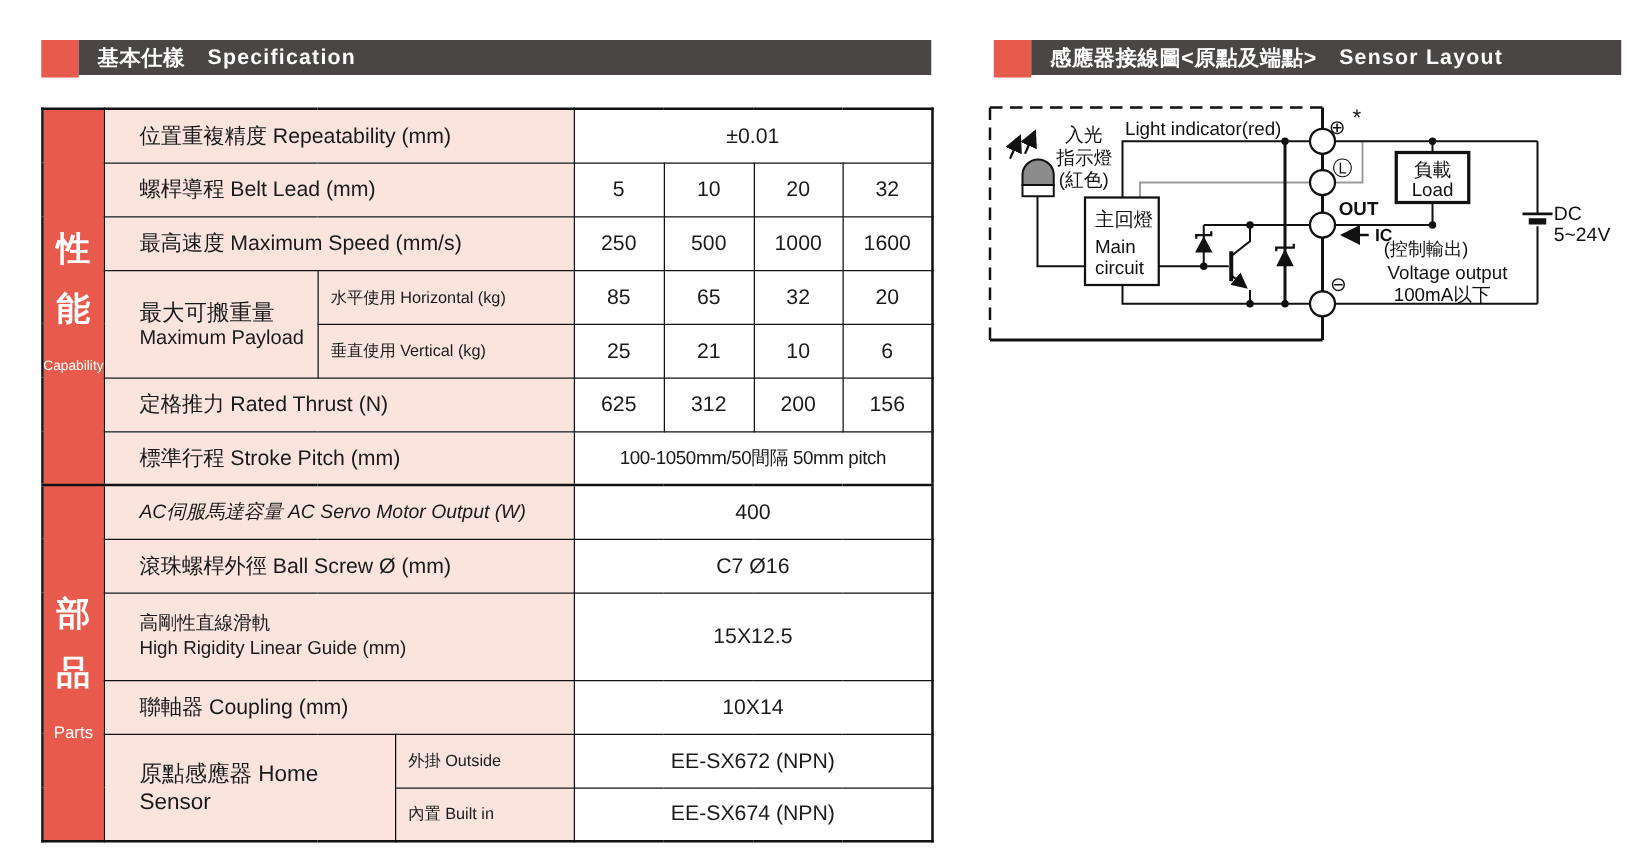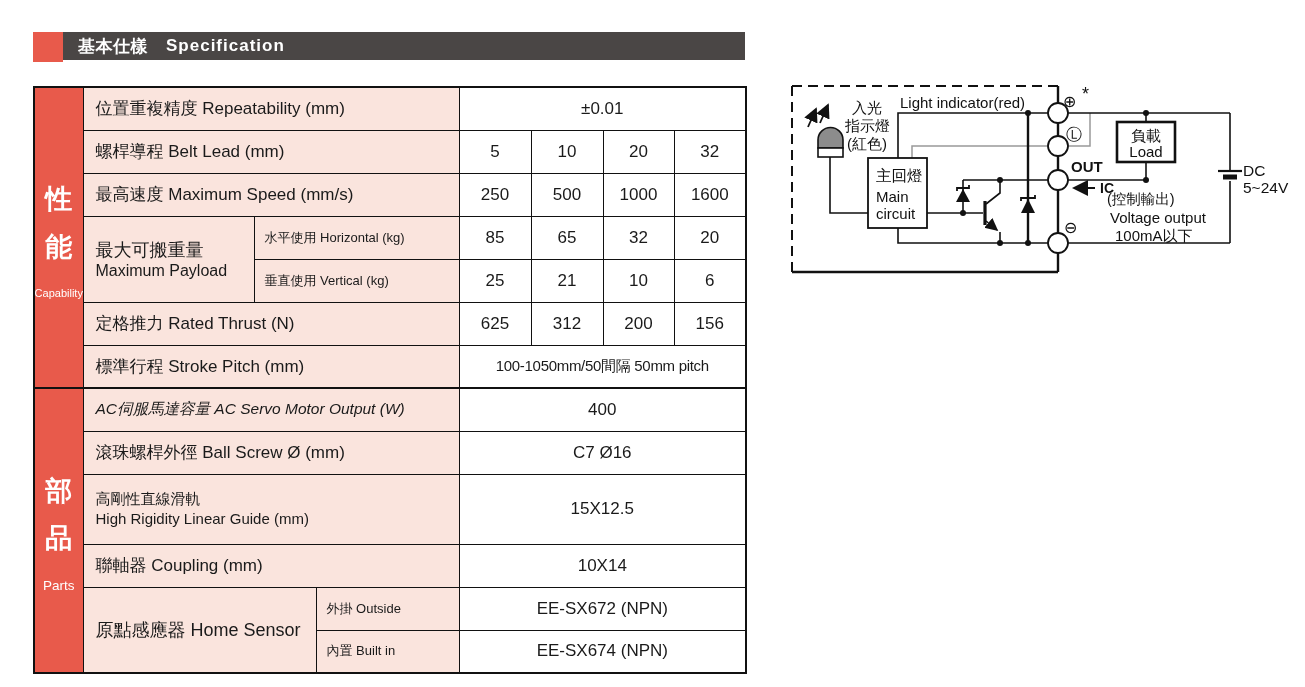--- a/index.html
+++ b/index.html
@@ -27,21 +27,21 @@
     font-size:17px;
   }
   table.spec td { border:1px solid #111; height:43px; overflow:hidden; }
   tr.tall td { height:70px; }
   tr.sec-div td { border-top:2px solid #111; }
   td.side { background:#e85a4b; color:#fff; text-align:center; vertical-align:middle; }
   .side-wrap { display:flex; flex-direction:column; align-items:center; justify-content:center; }
   .side-char { font-size:27px; font-weight:bold; line-height:1.75; }
   .side-en { font-size:11px; margin-top:16px; letter-spacing:0px; }
   .side-en.lg { font-size:13.5px; }
-  td.lbl, td.grp, td.sub { background:#fae4dd; padding-left:12px; }
+  td.lbl, td.grp, td.sub { background:#fae4dd; padding-left:28px; }
   td.lbl.small { font-size:15.5px;font-style:italic; }
   td.grp .g1 { font-size:18px; }
   td.grp .g2 { font-size:16px; }
   td.lbl .l2line { font-size:15px; line-height:1.35; }
   td.sub { font-size:13px; padding-left:10px; }
   td.val { background:#fff; text-align:center; }
   td.val.cond { font-size:15px; letter-spacing:-0.3px; }
   
   .diagram { position:absolute; left:790px; top:80px; }
   svg text { font-family:"Liberation Sans", sans-serif; fill:#111; }
@@ -52,20 +52,27 @@
 <div class="page">
 
   <div class="sec-header spec-hd">
     <div class="hdr-square"></div>
     <div class="hdr-bar">
       <span>基本仕樣</span>
       <span class="hdr-en">Specification</span>
     </div>
   </div>
 
+  <div class="sec-header sensor-hd">
+    <div class="hdr-square"></div>
+    <div class="hdr-bar">
+      <span>感應器接線圖&lt;原點及端點&gt;</span>
+      <span class="hdr-en">Sensor Layout</span>
+    </div>
+  </div>
 
   <table class="spec">
     <colgroup>
       <col style="width:49px">
         <col style="width:171px">
         <col style="width:62px">
         <col style="width:143px">
       <col style="width:72px">
         <col style="width:72px">
         <col style="width:71px">

